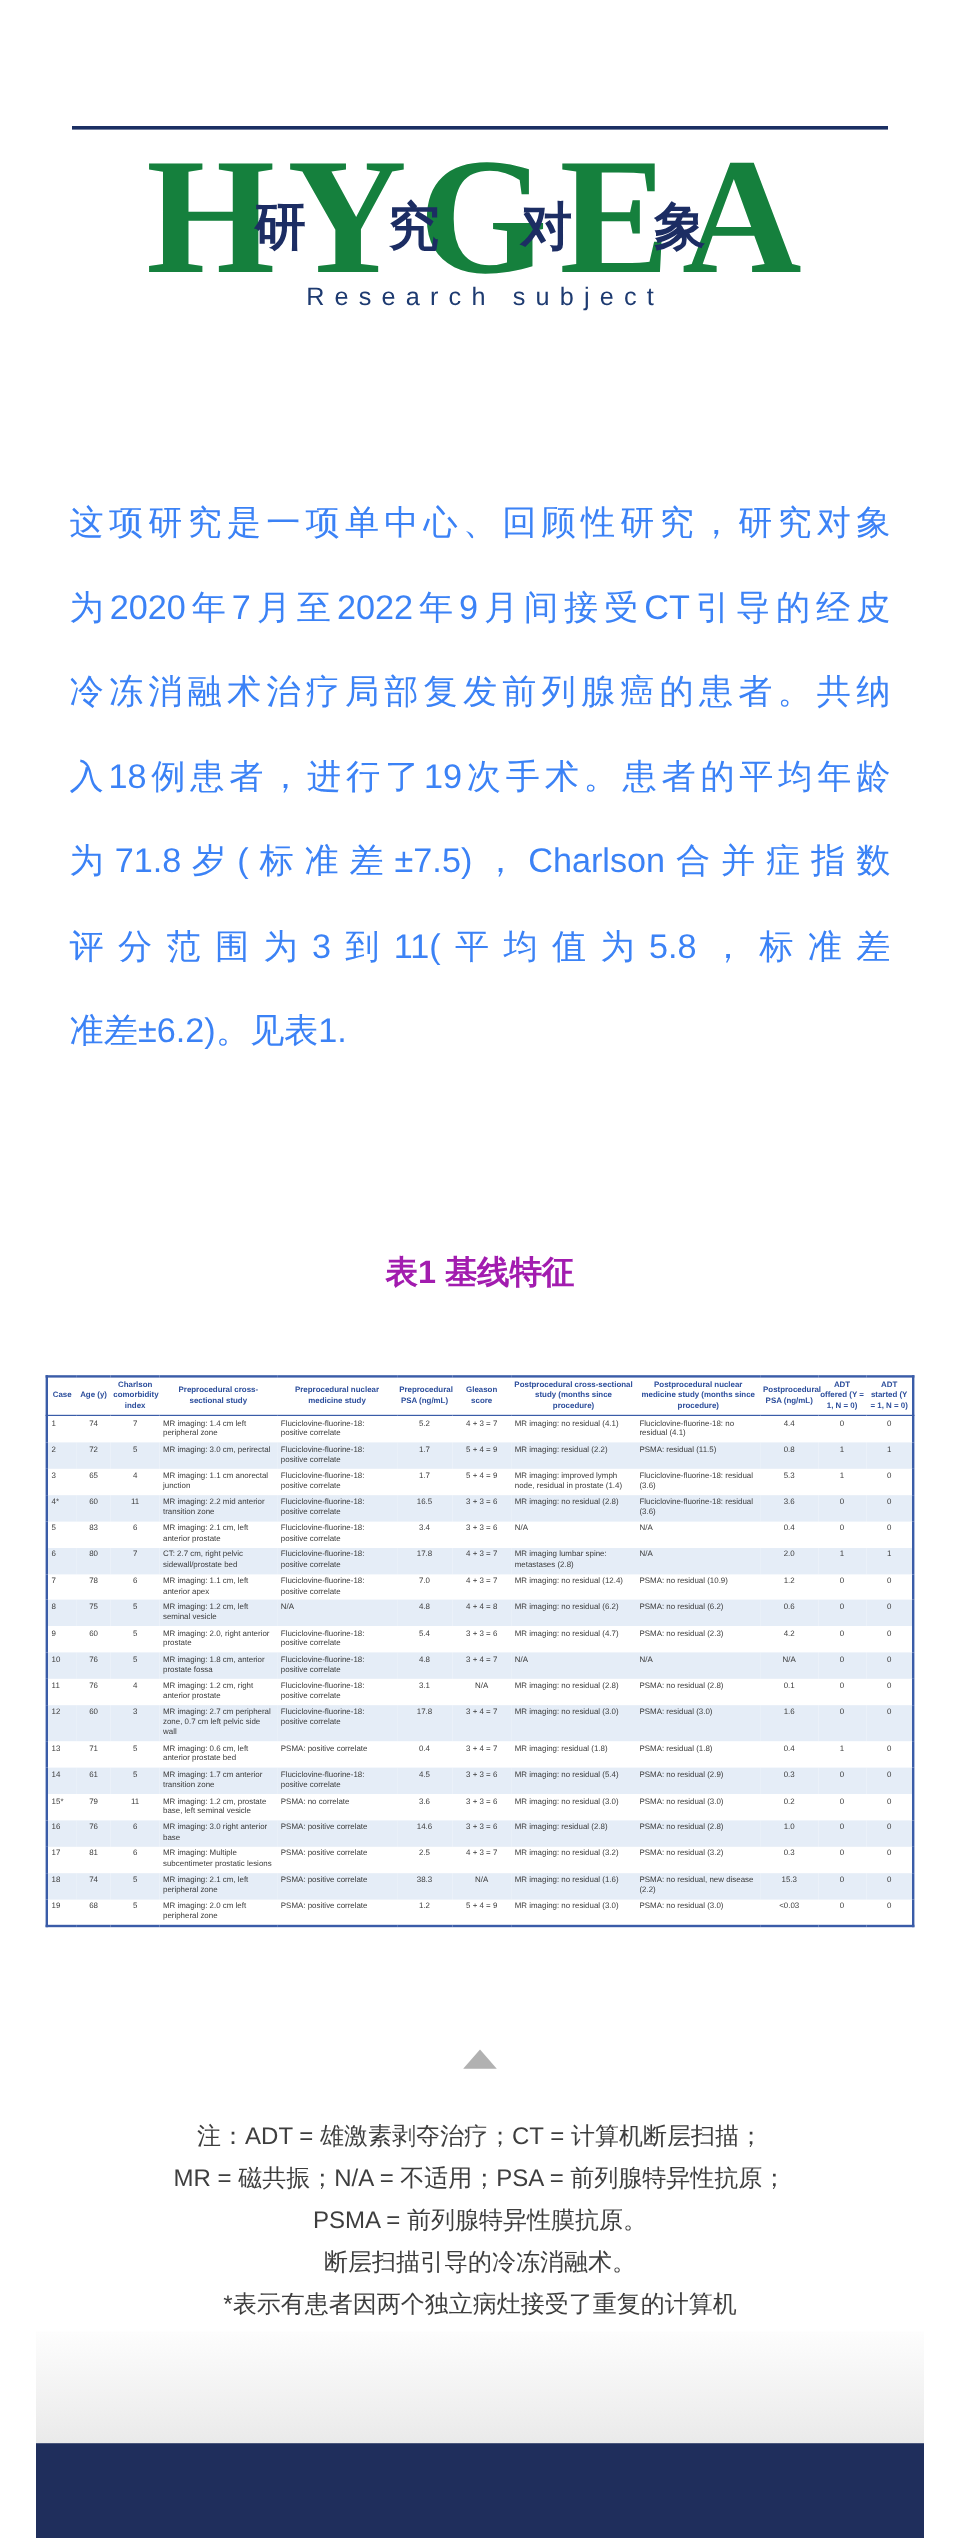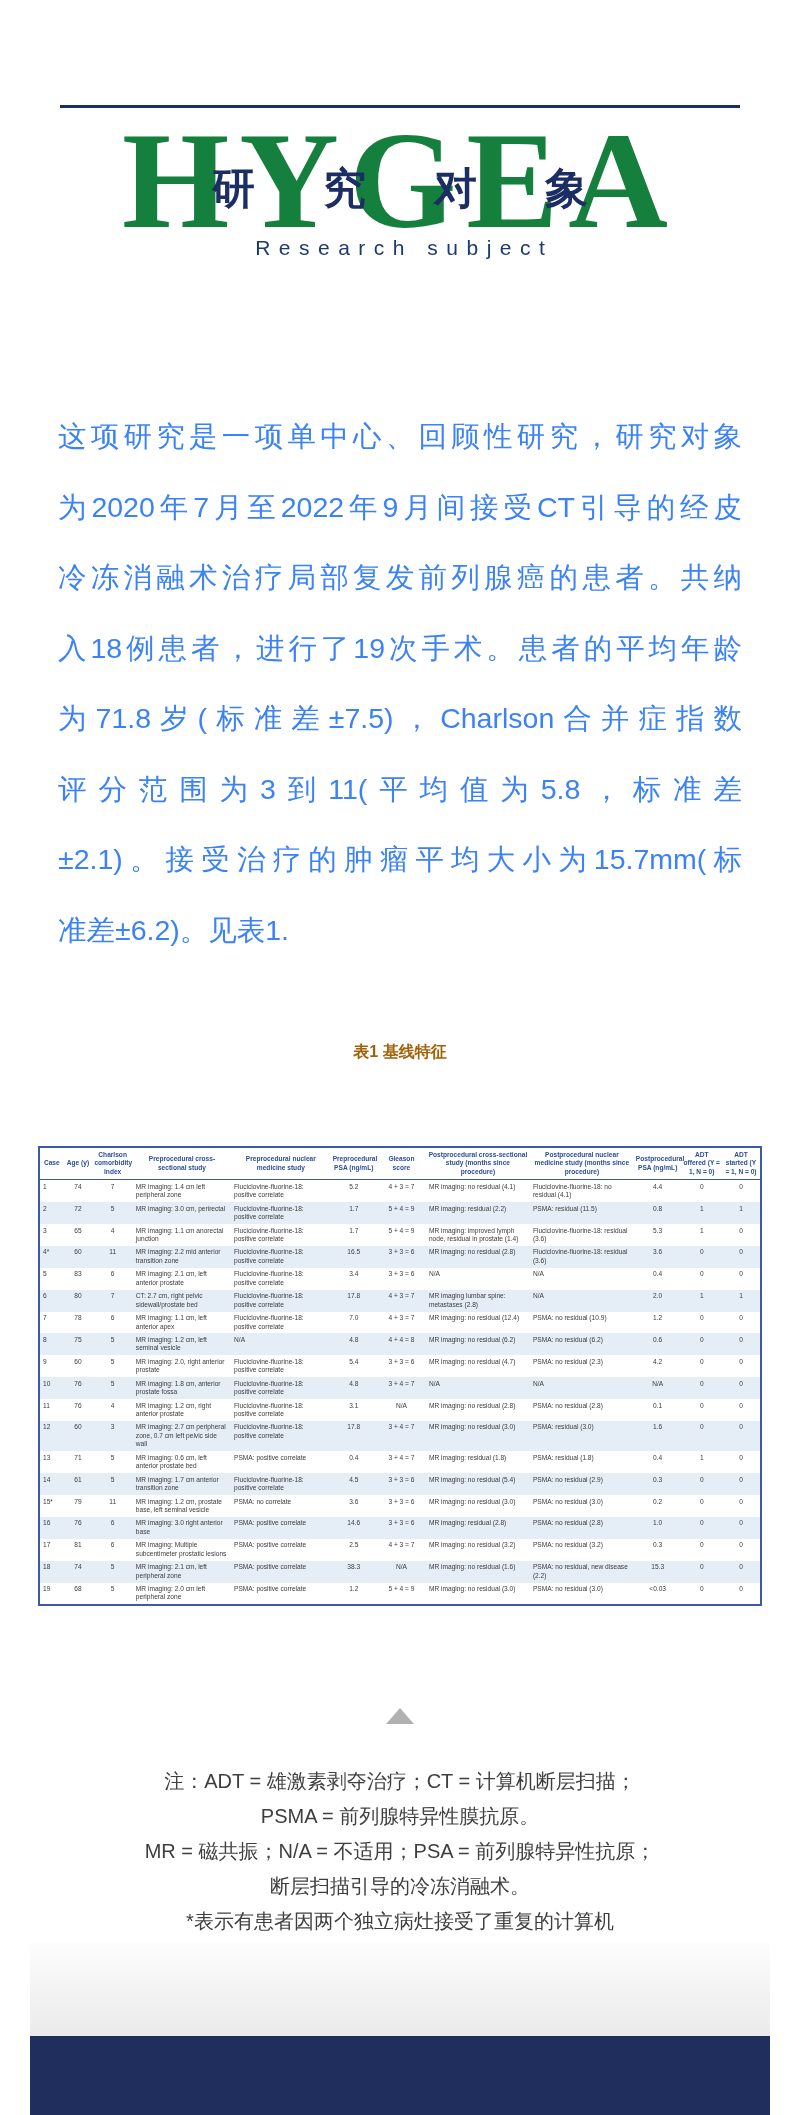--- a/index.html
+++ b/index.html
@@ -23,21 +23,21 @@
     top:236px;left:0;width:100%;text-align:center;z-index:2;
     font-size:21px;color:#1d3a70;letter-spacing:8.5px;text-indent:8.5px;font-weight:500;
   }
   
   .para{top:401px;left:58px;width:684px;z-index:2;color:#3b82f6;
     font-size:28.5px;line-height:70.5px;}
   .para .pline{text-align:justify;text-align-last:justify;white-space:nowrap;}
   .para .pline.last{text-align-last:left;}
   
   .table-title{top:1042px;left:0;width:100%;text-align:center;
-    font-size:16px;font-weight:700;color:#a16207;}
+    font-size:27px;font-weight:700;color:#a21caf;}
   
   .tbl-wrap{top:1146px;left:38px;width:724px;}
   table.baseline{width:100%;border-collapse:collapse;table-layout:fixed;
     border:2px solid #3a5ca8;font-size:6.6px;line-height:1.28;color:#3b3b3b;}
   table.baseline th{
     color:#2b4d9b;font-weight:700;text-align:center;vertical-align:middle;
     padding:3px 2px;border-bottom:1.5px solid #3a5ca8;background:#ffffff;}
   table.baseline td{padding:2.5px 3px;vertical-align:top;word-wrap:break-word;}
   table.baseline tbody tr:nth-child(even) td{background:#e5edf7;}
   td.c{text-align:center;} td.l{text-align:left;}
@@ -61,21 +61,20 @@
 <div class="abs page-title">研 究 对 象</div>
 <div class="abs page-subtitle">Research subject</div>
 
 <div class="abs para">
   <div class="pline">这项研究是一项单中心、回顾性研究，研究对象</div>
   <div class="pline">为2020年7月至2022年9月间接受CT引导的经皮</div>
   <div class="pline">冷冻消融术治疗局部复发前列腺癌的患者。共纳</div>
   <div class="pline">入18例患者，进行了19次手术。患者的平均年龄</div>
   <div class="pline">为71.8岁(标准差±7.5)，Charlson合并症指数</div>
   <div class="pline">评分范围为3到11(平均值为5.8，标准差</div>
-  <div class="pline">±2.1)。接受治疗的肿瘤平均大小为15.7mm(标</div>
   <div class="pline last">准差±6.2)。见表1.</div>
 </div>
 
 <div class="abs table-title">表1 基线特征</div>
 
 <div class="abs tbl-wrap">
   <table class="baseline">
     <colgroup>
       <col style="width:3.4%">
         <col style="width:4%">
@@ -374,20 +373,20 @@
           <td class="c">0</td>
         </tr>
       </tbody>
   </table>
 </div>
 
 <div class="abs collapse-triangle"></div>
 
 <div class="abs notes">
   <div>注：ADT = 雄激素剥夺治疗；CT = 计算机断层扫描；</div>
+  <div>MR = 磁共振；N/A = 不适用；PSA = 前列腺特异性抗原；</div>
   <div>PSMA = 前列腺特异性膜抗原。</div>
-  <div>MR = 磁共振；N/A = 不适用；PSA = 前列腺特异性抗原；</div>
   <div>断层扫描引导的冷冻消融术。</div>
   <div>*表示有患者因两个独立病灶接受了重复的计算机</div>
 </div>
 
 <div class="abs footer-grad"></div>
 <div class="abs footer-bar"></div>
 
 </body></html>

